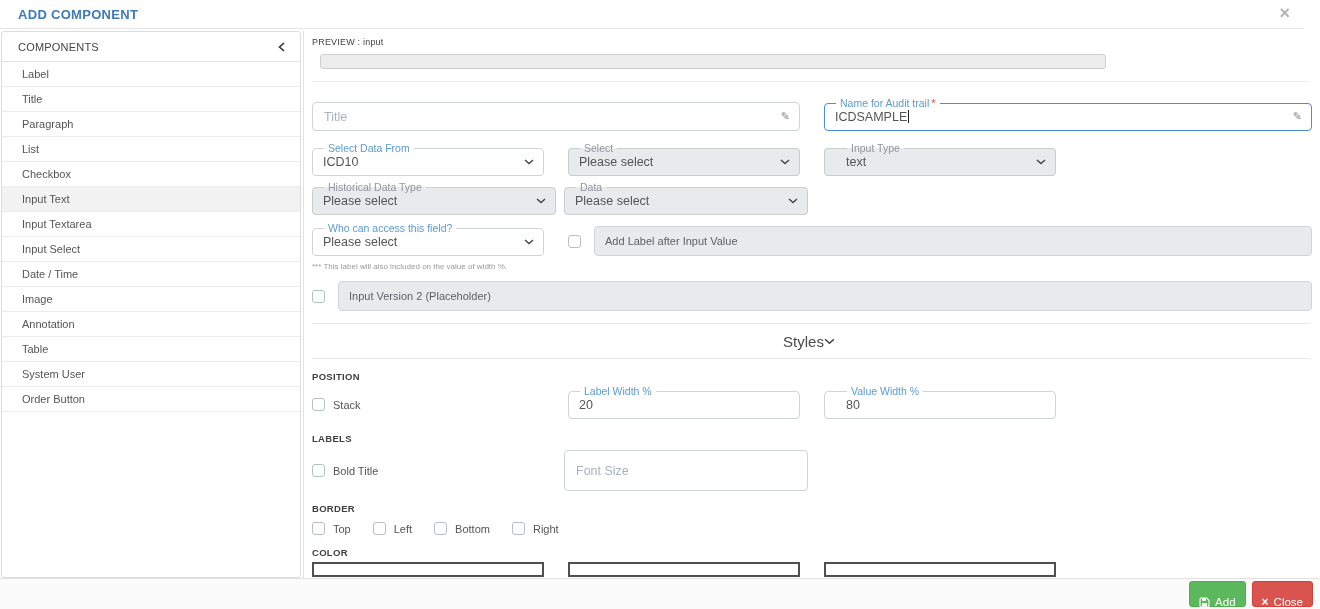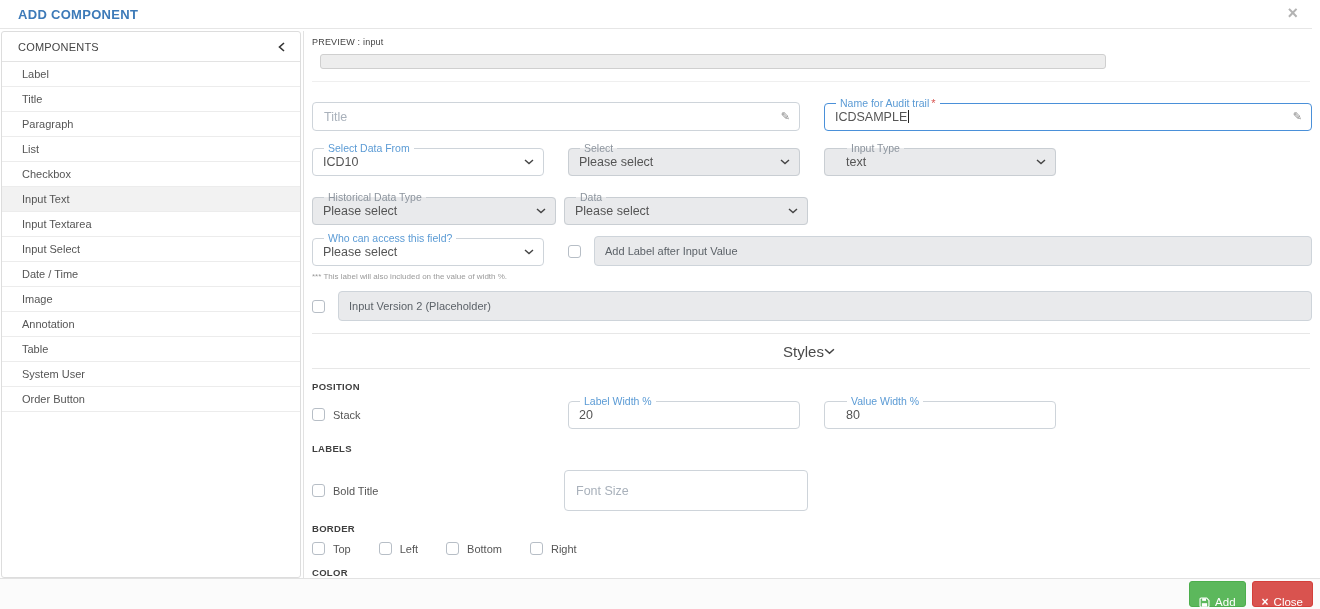--- a/index.html
+++ b/index.html
@@ -4,21 +4,21 @@
 <style>
   * { box-sizing: border-box; }
   html,body { margin:0; padding:0; }
   body { background:#fff; }
   .page {
     position:relative; width:1320px; height:609px; background:#fff;
     font-family:"Liberation Sans", sans-serif; color:#555; overflow:hidden;
   }
 
   
-  .modal-header { position:absolute; top:0; left:0; right:8px; height:29px; border-bottom:1px solid #e6e6e6; background:#fff; }
+  .modal-header { position:absolute; top:0; left:0; right:16px; height:29px; border-bottom:1px solid #e6e6e6; background:#fff; }
   .modal-title { position:absolute; left:18px; top:7px; font-size:13px; letter-spacing:.3px; color:#3d7ab8; font-weight:600; }
   .modal-x { position:absolute; right:14px; top:2px; font-size:18px; color:#b3b3b3; font-weight:bold; cursor:pointer; line-height:22px; }
 
   
   .sidebar { position:absolute; left:1px; top:31px; width:300px; bottom:31px; border:1px solid #ddd; border-radius:3px; background:#fff; }
   .side-head { display:flex; justify-content:space-between; align-items:center; padding:9px 15px 8px 16px; border-bottom:1px solid #e3e3e3; font-size:11px; color:#444; letter-spacing:.2px; }
   .side-item { padding:6px 20px; font-size:11px; color:#555; border-bottom:1px solid #ececec; cursor:pointer; }
   .side-item.active { background:#f2f2f2; }
 
   
@@ -63,21 +63,21 @@
 
   .swatch { height:15px; border:2px solid #4e4e4e; background:#fff; }
 
   
   .footer { position:absolute; left:0; right:0; bottom:0; height:31px; background:#fbfbfb; border-top:1px solid #e2e2e2; display:flex; justify-content:flex-end; align-items:center; gap:6px; padding-right:7px; }
   .btn { display:inline-flex; align-items:center; gap:5px; font-size:11.5px; color:#fff; padding:20px 9px 4px 9px; border-radius:3px; border:1px solid transparent; cursor:pointer; font-family:inherit; height:22px; }
   .btn-add { background:#5cb85c; border-color:#4cae4c; }
   .btn-close { background:#d9534f; border-color:#d43f3a; }
   .btn .xmark { font-weight:bold; font-size:12px; line-height:1; }
 
-  .mt16{margin-top:16px;} .mt12{margin-top:12px;} .mt10{margin-top:10px;} .mt8{margin-top:8px;} .mt6{margin-top:16px;gap:8px;} .mt4{margin-top:4px;} .mt14{margin-top:14px;}
+  .mt16{margin-top:16px;} .mt12{margin-top:12px;} .mt10{margin-top:10px;} .mt8{margin-top:8px;} .mt6{margin-top:6px;gap:8px;} .mt4{margin-top:4px;} .mt14{margin-top:14px;}
   .alignc { align-items:center; }
   .cb-offset { margin-bottom:8px; }
 </style>
 </head>
 <body>
 
 <div class="page">
 
   <div class="modal-header">
     <span class="modal-title">ADD COMPONENT</span>
@@ -257,21 +257,21 @@
       <label class="cbrow c1">
         <span class="cb"></span>
         <span>Bold Title</span>
       </label>
       <div class="inputbox c2" style="height:41px;">
         <input type="text" placeholder="Font Size" style="">
       </div>
     </div>
 
     <div class="sect mt12">BORDER</div>
-    <div class="mt8" style="display:flex;gap:28px;">
+    <div class="mt8" style="display:flex;gap:22px;">
       <label class="cbrow">
         <span class="cb"></span>
         <span>Top</span>
       </label>
       <label class="cbrow">
         <span class="cb"></span>
         <span>Left</span>
       </label>
       <label class="cbrow">
         <span class="cb"></span>

